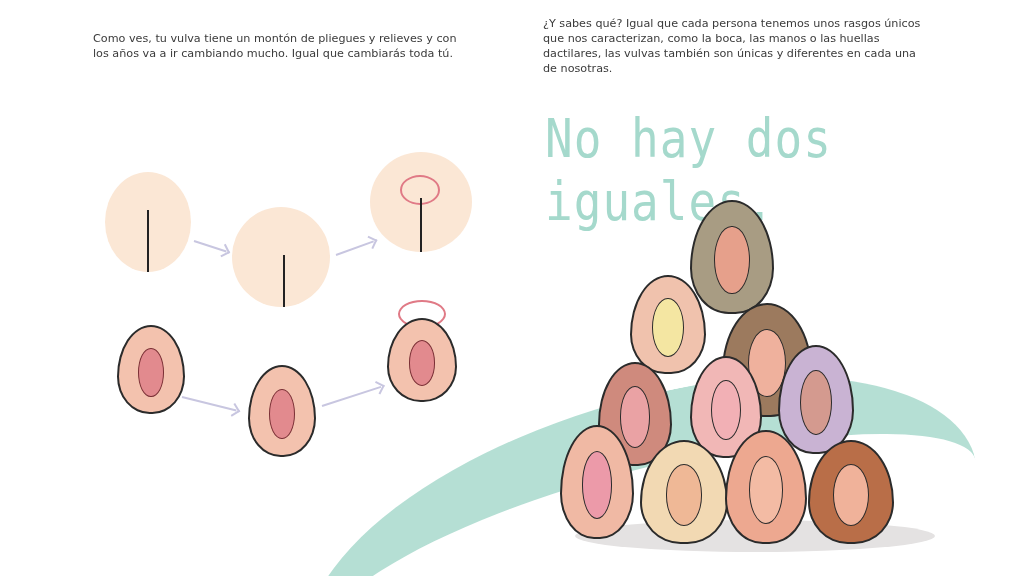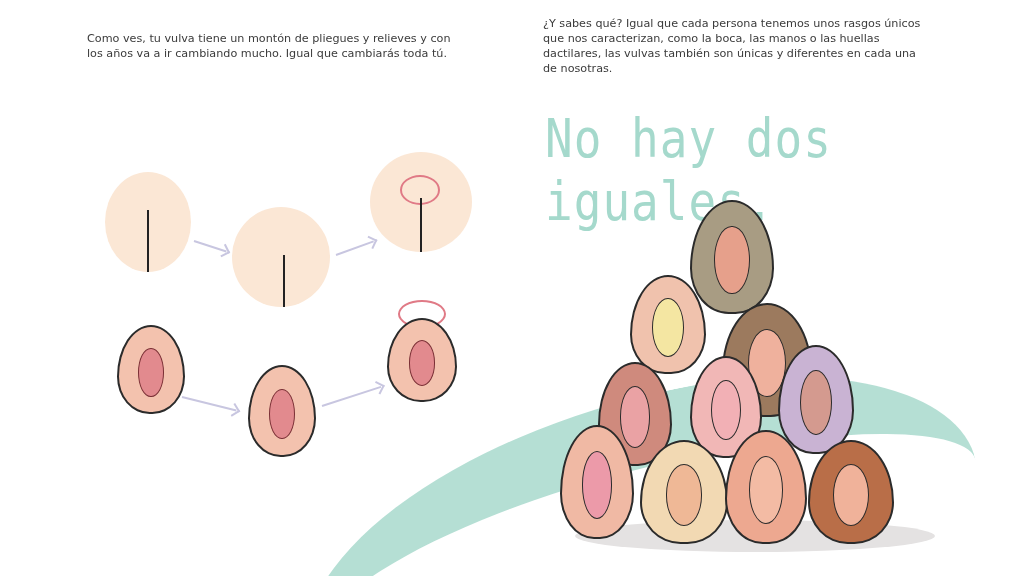--- a/index.html
+++ b/index.html
@@ -14,21 +14,21 @@
   .arrow{position:absolute;height:2px;background:#c8c6e0;transform-origin:left center;}
   .arrow::after{content:"";position:absolute;right:-2px;top:-4px;width:8px;height:8px;border-top:2px solid #c8c6e0;border-right:2px solid #c8c6e0;transform:rotate(45deg);}
   .river{position:absolute;left:290px;top:400px;width:700px;height:260px;border-top:70px solid #aedcd0;border-radius:60% 40% 0 0;transform:rotate(-12deg);opacity:.9;}
   .shadow{position:absolute;left:575px;top:520px;width:360px;height:32px;border-radius:50%;background:#e4e2e2;}
   .char{position:absolute;border:2px solid #2b2b2b;border-radius:50% 50% 46% 46% / 60% 60% 40% 40%;}
   .char .face{position:absolute;left:28%;right:28%;top:22%;bottom:16%;border-radius:50%;border:1.5px solid #2b2b2b;}
 </style>
 </head>
 <body>
 
-<div class="para" style="left:87px;top:31px;width:380px;">
+<div class="para" style="left:93px;top:31px;width:380px;">
   <p>Como ves, tu vulva tiene un montón de pliegues y relieves y con los años va a ir cambiando mucho. Igual que cambiarás toda tú.</p>
 </div>
 
 <div>
   <div class="blob" style="left:105px;top:172px;width:86px;height:100px;"></div>
   <div class="crease" style="left:147px;top:210px;height:62px;"></div>
 </div>
 <div class="arrow" style="left:194px;top:240px;width:34px;transform:rotate(18deg);"></div>
 <div>
   <div class="blob" style="left:232px;top:207px;width:98px;height:100px;"></div>

